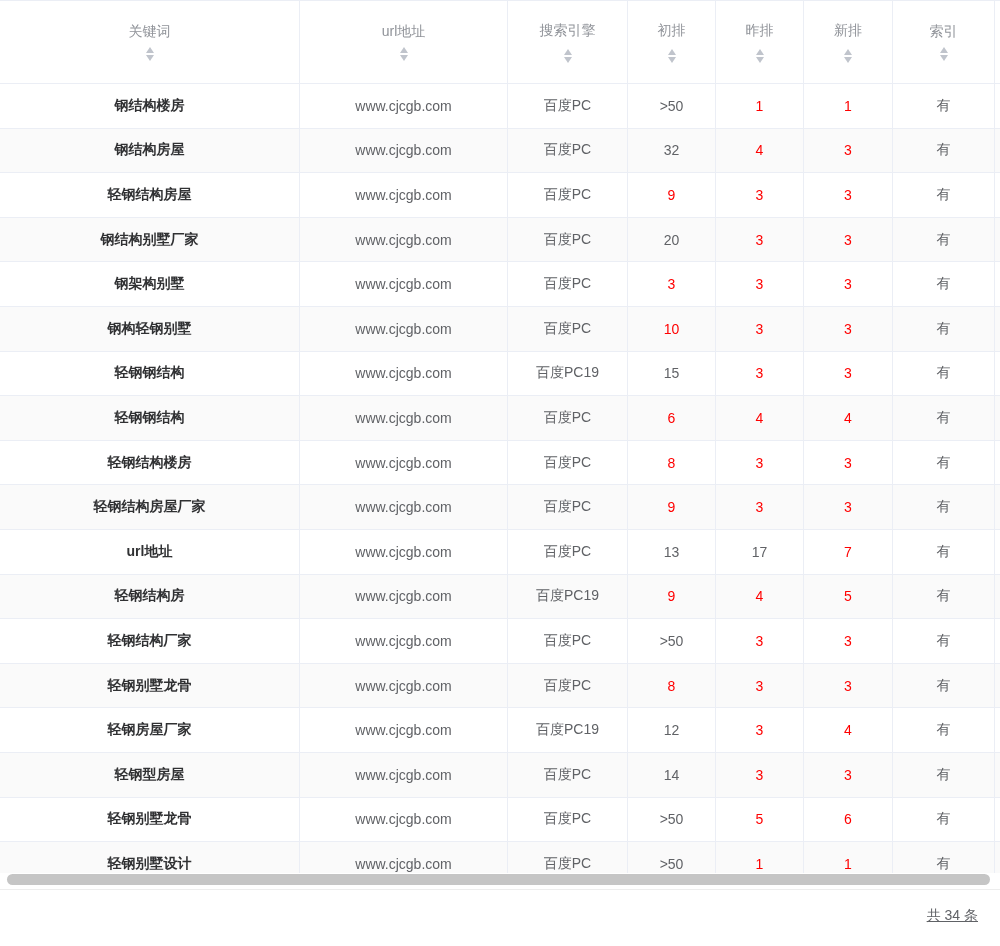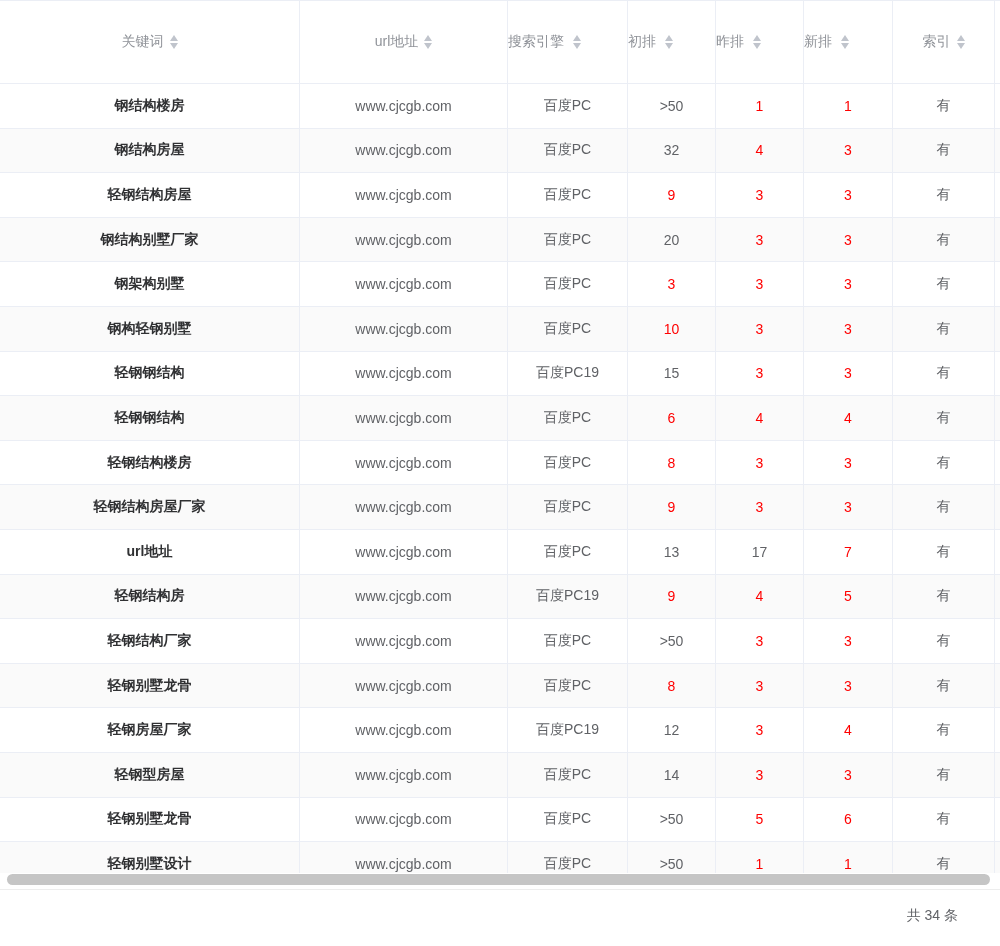--- a/index.html
+++ b/index.html
@@ -48,24 +48,24 @@
     background: #fff;
     color: var(--header-text);
     font-weight: 400;
     cursor: pointer;
   }
   tbody td { height: 44.6px; color: var(--body-text); background: #fff; }
   tr.striped td { background: var(--stripe); }
   td.kw { color: var(--keyword-text); font-weight: bold; }
   td.red { color: var(--red); }
   .hcell-inline {
-    display: inline-flex; align-items: center; justify-content: center; gap: 6px;
+    display: inline-flex; align-items: center; justify-content: center; gap: 6px; flex-direction: column;
   }
   .hcell-stacked {
-    display: flex; flex-direction: row; align-items: center; gap: 9px;
+    display: flex; flex-direction: column; align-items: center; justify-content: center; gap: 9px;
     height: 100%;
   }
   .caret {
     display: inline-flex; flex-direction: column; align-items: center; gap: 2px;
   }
   .caret .up {
     width: 0; height: 0;
     border-left: 4.5px solid transparent; border-right: 4.5px solid transparent;
     border-bottom: 6px solid var(--caret);
   }
@@ -89,22 +89,23 @@
   .bottom-line {
     margin-top: 4px;
     width: 1000px; height: 1px;
     background: #ededed;
   }
   .footer {
     margin-top: 17px;
     width: 1000px;
     text-align: right;
     box-sizing: border-box;
-    padding-right: 42px;
+    padding-right: 22px;
     color: var(--body-text);
+    text-decoration: underline;
   }
   
   col.c-keyword { width: 300px; }
   col.c-url     { width: 208px; }
   col.c-engine  { width: 120px; }
   col.c-init    { width: 88px; }
   col.c-yest    { width: 88px; }
   col.c-new     { width: 89px; }
   col.c-index   { width: 102px; }
   col.c-sliver  { width: 12px; }

